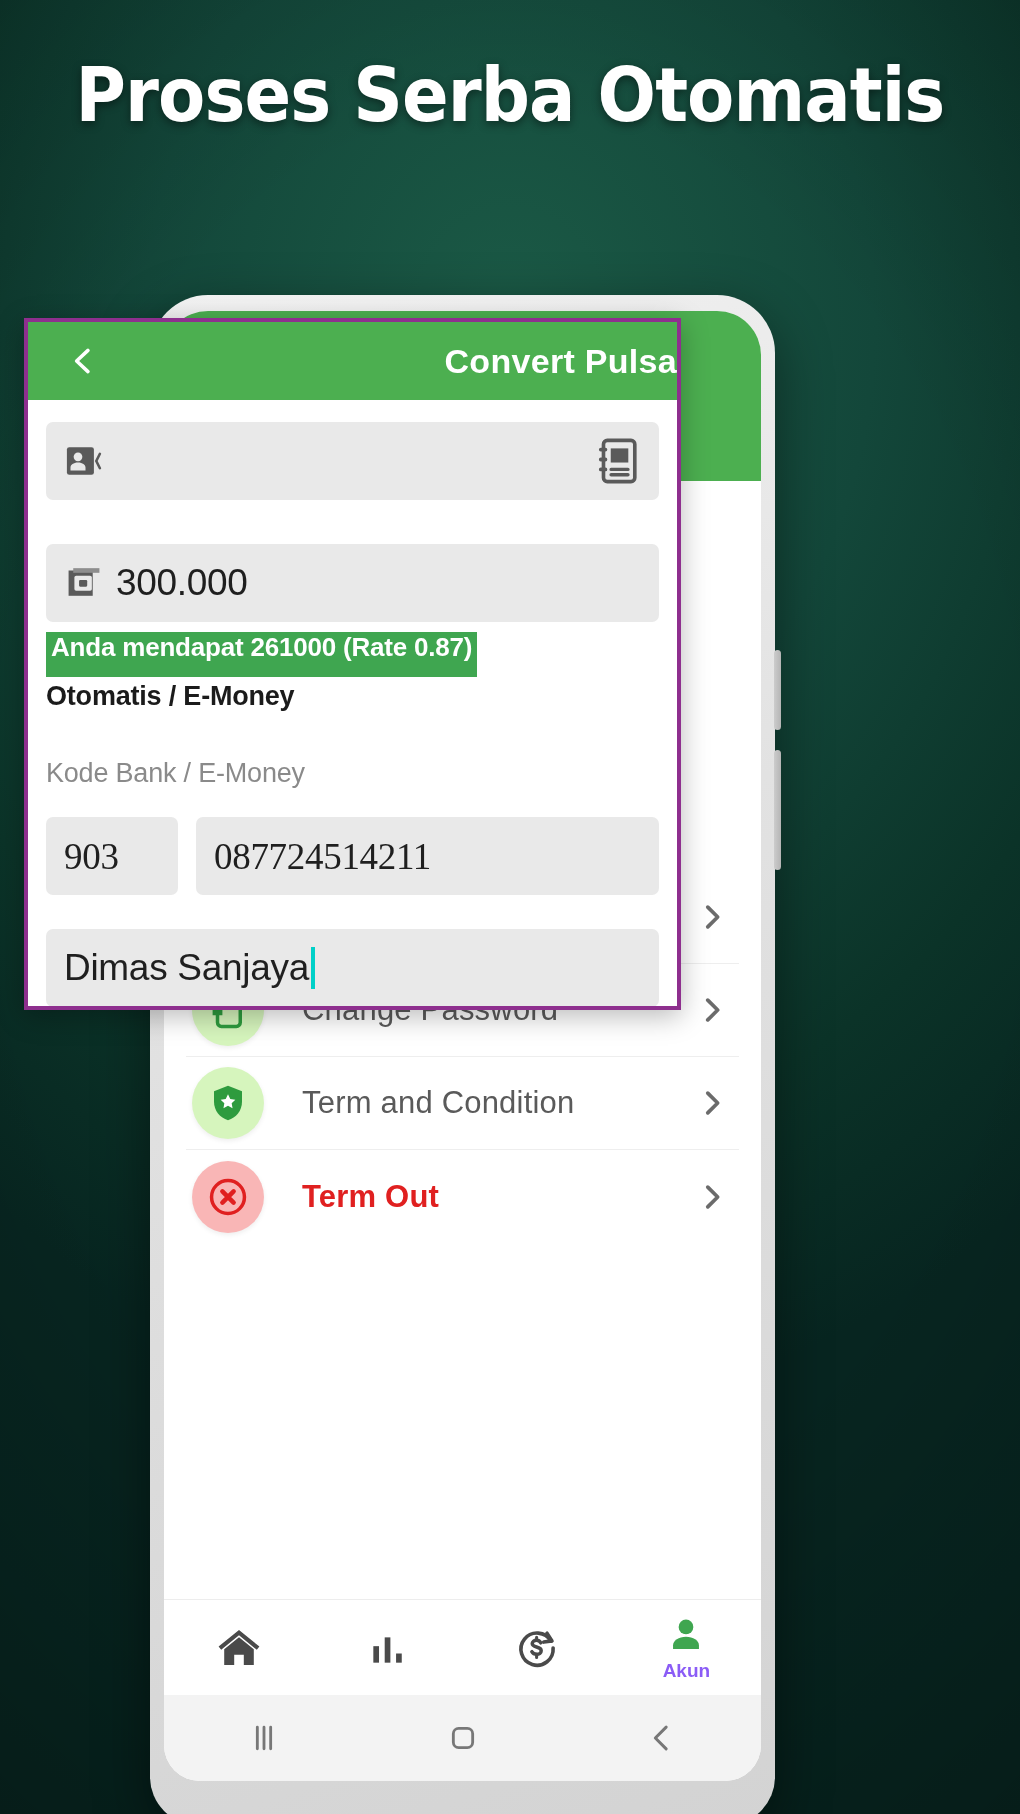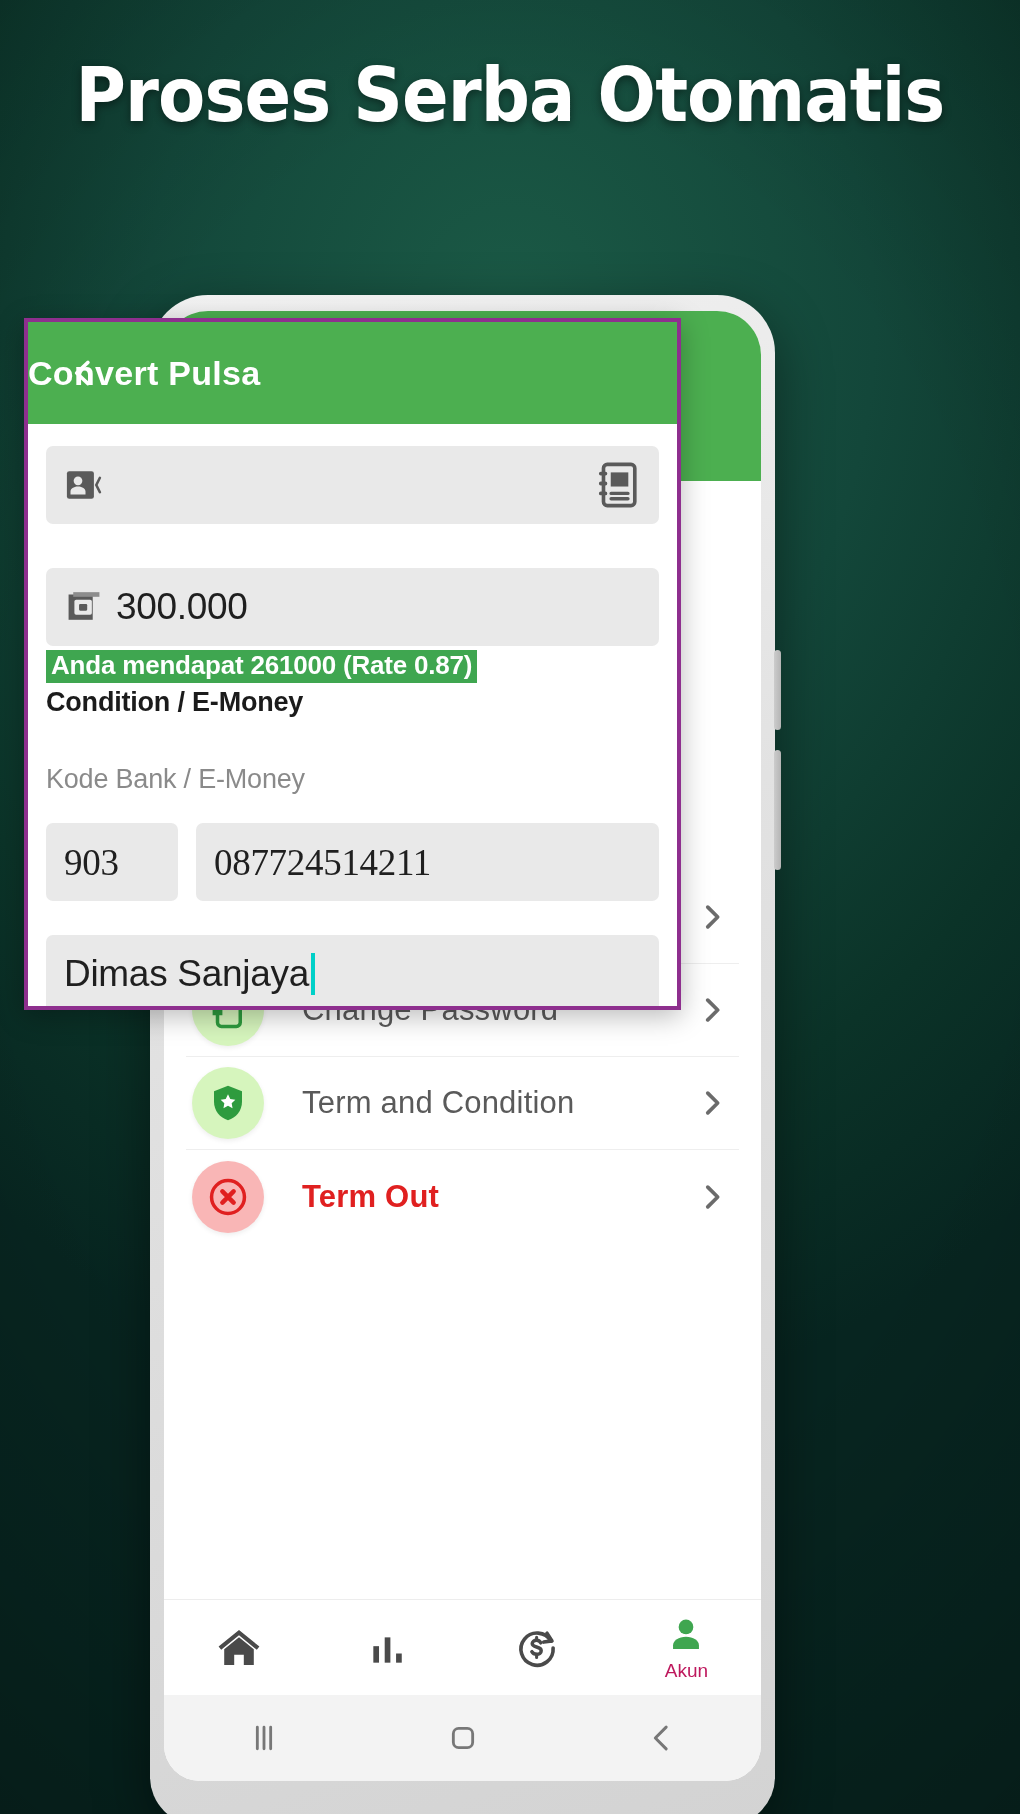--- a/index.html
+++ b/index.html
@@ -149,22 +149,22 @@
   .nav-item {
     flex: 1 1 0;
     display: flex;
     flex-direction: column;
     align-items: center;
     justify-content: center;
     gap: 4px;
   }
   .nav-label {
     font-size: 19px;
-    color: #be185d;
-    font-weight: 400;
+    color: #8b5cf6;
+    font-weight: 700;
   }
 
   
   #sysnav {
     position: absolute;
     bottom: 0;
     left: 0;
     width: 100%;
     height: 86px;
     background: #f3f3f3;
@@ -185,25 +185,25 @@
     top: 318px;
     width: 657px;
     height: 692px;
     background: #ffffff;
     border: 4px solid #8e2f8e;
     box-shadow: 0 6px 26px rgba(0,0,0,0.28);
     overflow: hidden;
   }
   #ov-header {
     position: relative;
-    height: 102px;
+    height: 78px;
     background: #4caf50;
     display: flex;
     align-items: center;
-    justify-content: flex-start;
+    justify-content: flex-end;
   }
   #ov-back {
     position: absolute;
     left: 34px;
     top: 50%;
     transform: translateY(-50%);
     width: 42px;
     height: 48px;
     display: flex;
     align-items: center;
@@ -253,22 +253,22 @@
     align-items: center;
     justify-content: center;
   }
 
   #rate-note {
     display: inline-block;
     background: #3fa650;
     color: #ffffff;
     font-size: 26px;
     font-weight: bold;
-    padding: 2px 5px 4px 5px;
-    margin-top: 4px;
+    padding: 2px 5px 16px 5px;
+    margin-top: 10px;
     letter-spacing: -0.2px;
     line-height: 1.05;
   }
   #rekening-label {
     margin-top: 4px;
     font-size: 27px;
     font-weight: bold;
     color: #1b1b1b;
     letter-spacing: -0.2px;
   }
@@ -471,21 +471,21 @@
           <path fill="#8d8d8d" d="M4.6 0.8h18.0v3.2H4.6z"></path>
           <rect x="5.4" y="6.0" width="12.0" height="10.4" rx="1.2" fill="#e9e9e9"></rect>
           <rect x="8.6" y="9.0" width="5.6" height="4.6" rx="0.8" fill="#5a5a5a"></rect>
         </svg>
       </div>
       <div class="field-value">300.000</div>
     </div>
 
     <div><span id="rate-note">Anda mendapat 261000 (Rate 0.87)</span></div>
 
-    <div id="rekening-label">Condition / E-Money</div>
+    <div id="rekening-label">Otomatis / E-Money</div>
 
     <div id="kode-label">Kode Bank / E-Money</div>
 
     <div id="bank-row">
       <div class="field" id="bank-code">
         <div class="field-value">903</div>
       </div>
       <div class="field" id="bank-acct">
         <div class="field-value">087724514211</div>
       </div>

